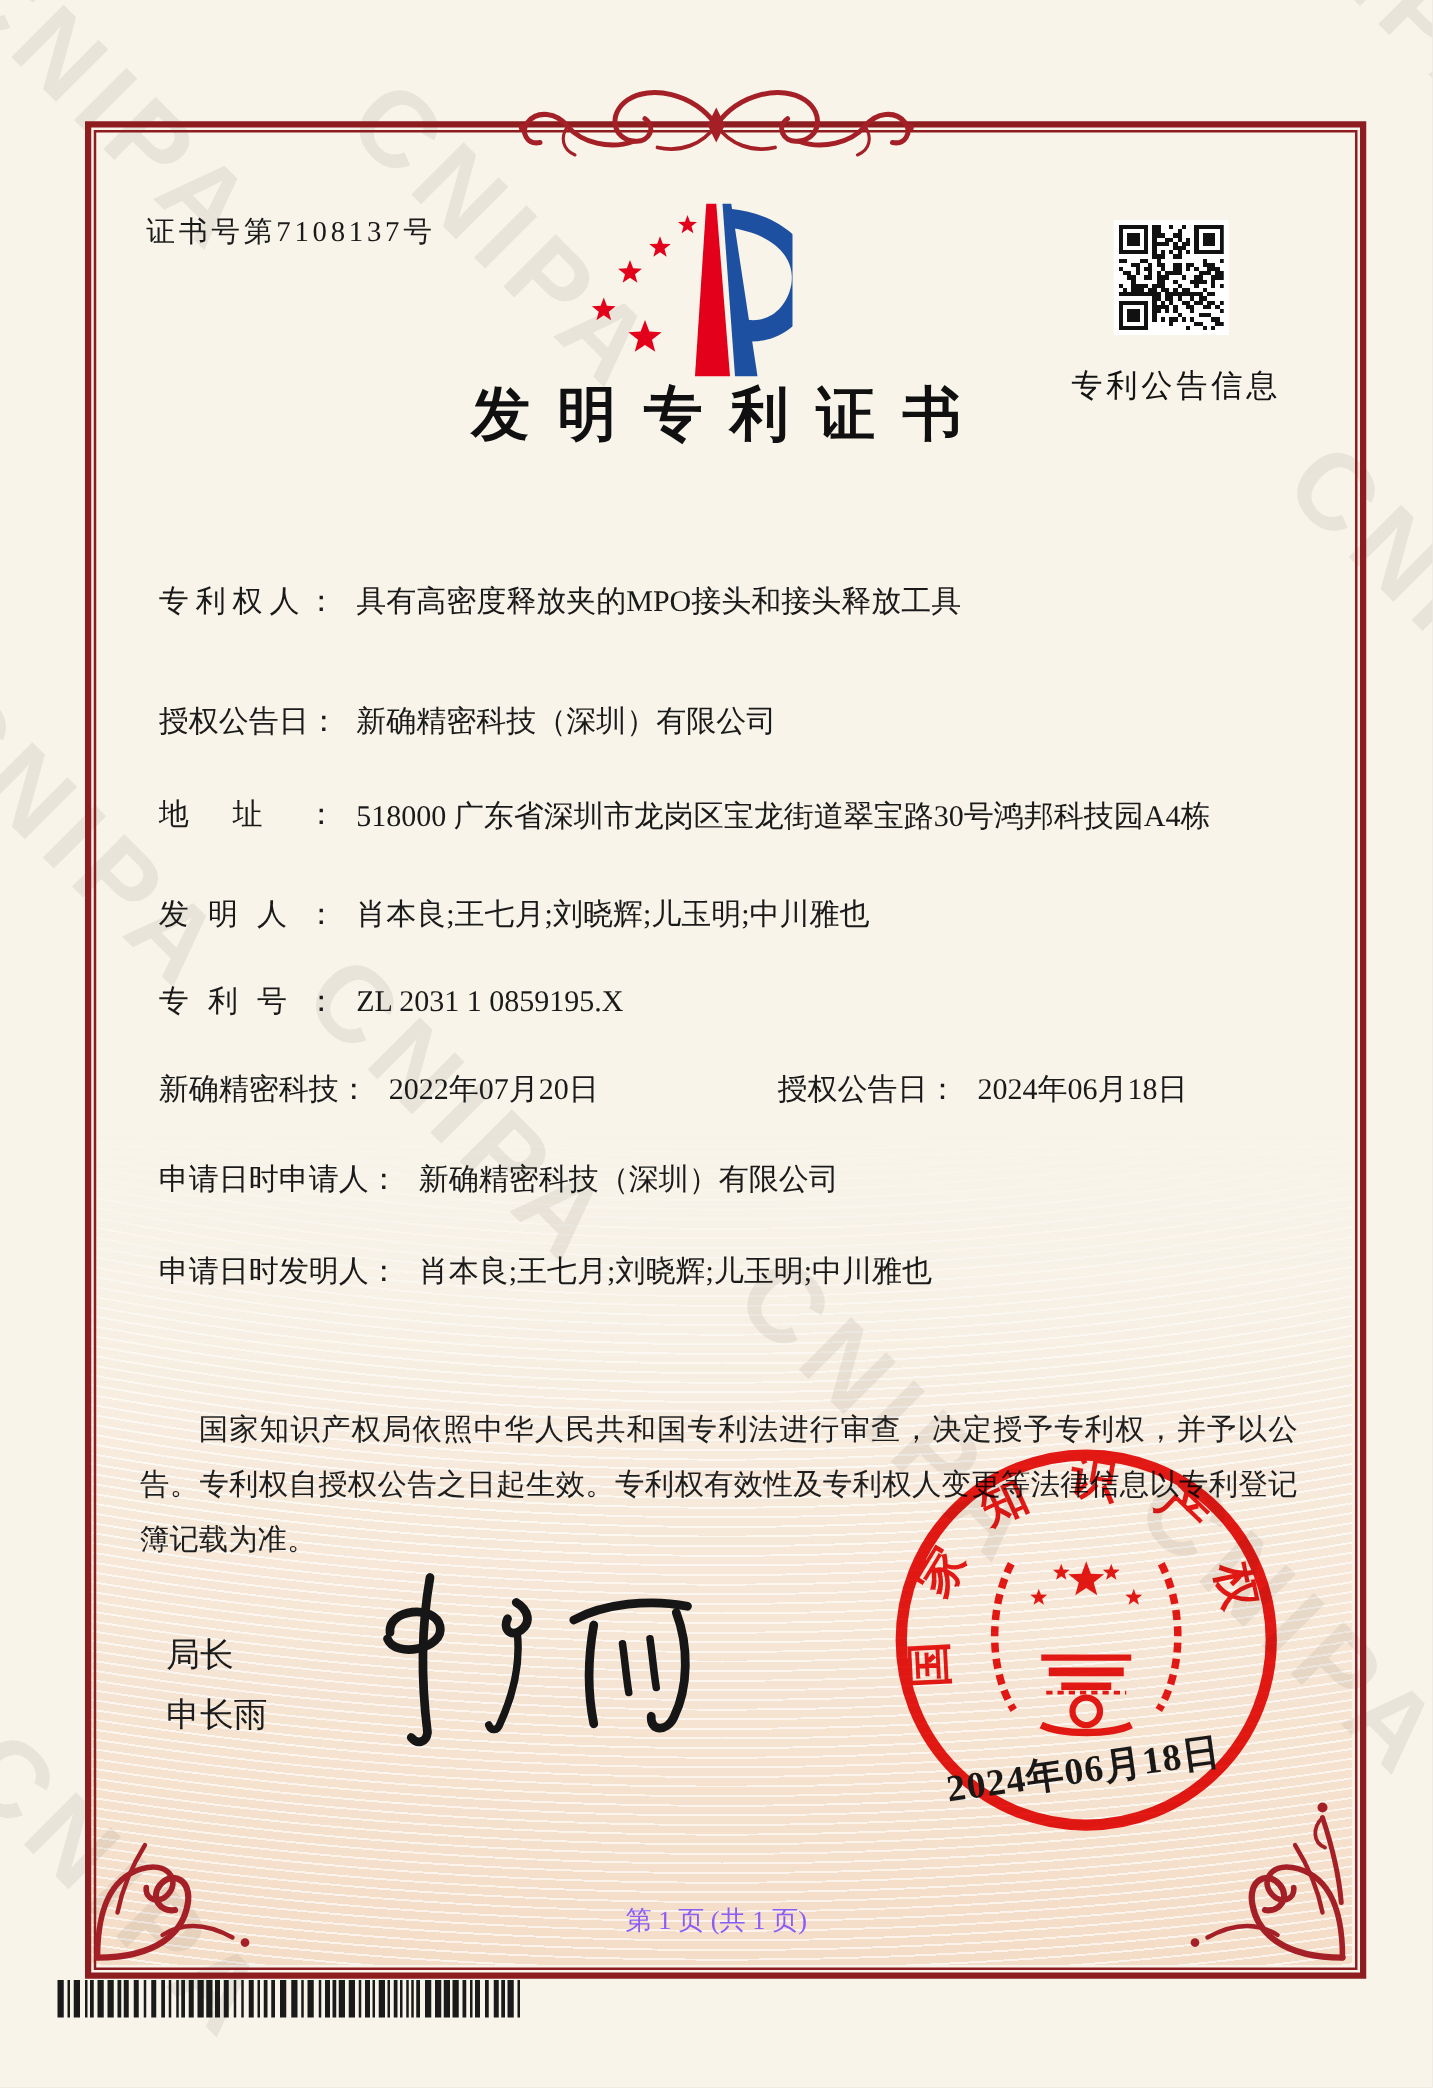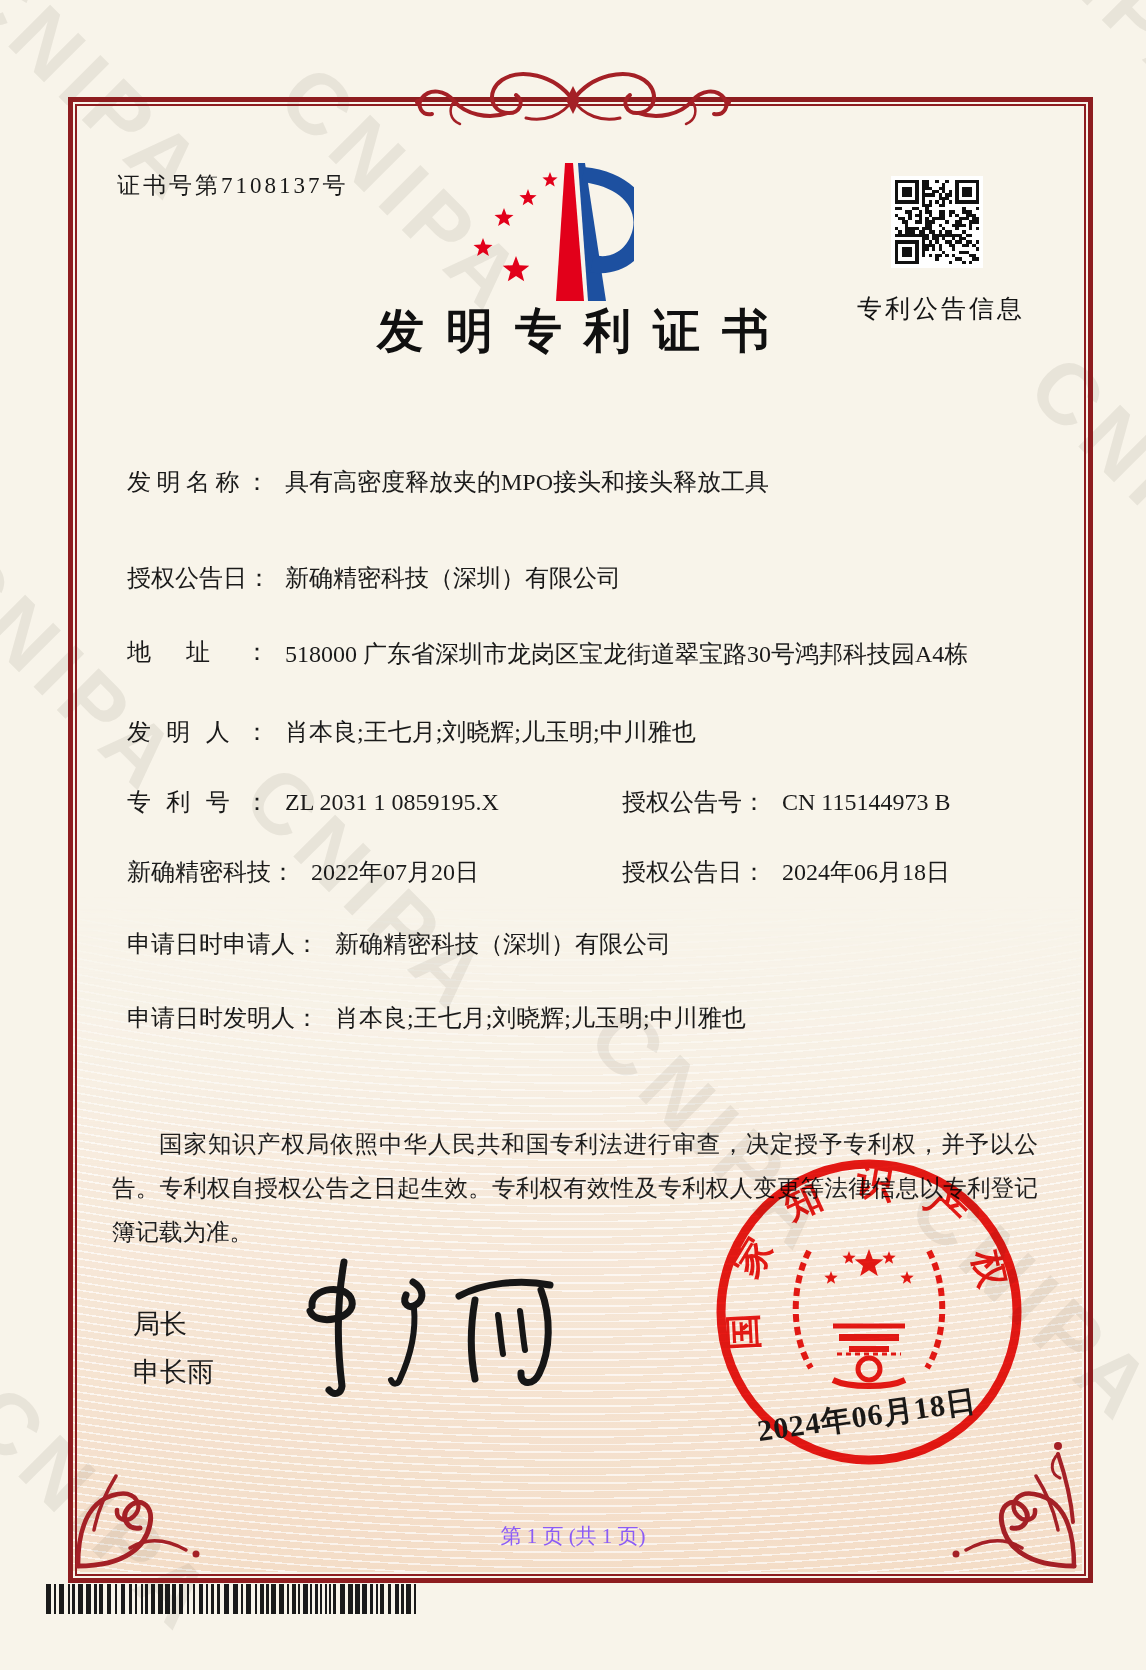--- a/index.html
+++ b/index.html
@@ -145,34 +145,33 @@
   <div class="qr">
     <svg viewBox="0 0 25 25" shape-rendering="crispEdges">
       <path id="qr-path" fill="#111" fill-rule="evenodd" d="M0,0h7v7h-7zM1,1v5h5v-5zM2,2h3v3h-3zM18,0h7v7h-7zM19,1v5h5v-5zM20,2h3v3h-3zM0,18h7v7h-7zM1,19v5h5v-5zM2,20h3v3h-3zM8,0h1v1h-1zM9,0h1v1h-1zM12,0h1v1h-1zM15,0h1v1h-1zM8,1h1v1h-1zM9,1h1v1h-1zM14,1h1v1h-1zM8,2h1v1h-1zM9,2h1v1h-1zM10,2h1v1h-1zM13,2h1v1h-1zM14,2h1v1h-1zM8,3h1v1h-1zM11,3h1v1h-1zM12,3h1v1h-1zM14,3h1v1h-1zM16,3h1v1h-1zM8,4h1v1h-1zM9,4h1v1h-1zM10,4h1v1h-1zM11,4h1v1h-1zM13,4h1v1h-1zM15,4h1v1h-1zM16,4h1v1h-1zM8,5h1v1h-1zM13,5h1v1h-1zM14,5h1v1h-1zM15,5h1v1h-1zM8,6h1v1h-1zM10,6h1v1h-1zM12,6h1v1h-1zM14,6h1v1h-1zM16,6h1v1h-1zM8,7h1v1h-1zM9,7h1v1h-1zM10,7h1v1h-1zM13,7h1v1h-1zM14,7h1v1h-1zM0,8h1v1h-1zM1,8h1v1h-1zM5,8h1v1h-1zM6,8h1v1h-1zM9,8h1v1h-1zM20,8h1v1h-1zM24,8h1v1h-1zM3,9h1v1h-1zM4,9h1v1h-1zM7,9h1v1h-1zM9,9h1v1h-1zM10,9h1v1h-1zM13,9h1v1h-1zM14,9h1v1h-1zM16,9h1v1h-1zM17,9h1v1h-1zM20,9h1v1h-1zM21,9h1v1h-1zM22,9h1v1h-1zM0,10h1v1h-1zM4,10h1v1h-1zM6,10h1v1h-1zM7,10h1v1h-1zM10,10h1v1h-1zM13,10h1v1h-1zM14,10h1v1h-1zM16,10h1v1h-1zM18,10h1v1h-1zM21,10h1v1h-1zM22,10h1v1h-1zM23,10h1v1h-1zM1,11h1v1h-1zM2,11h1v1h-1zM4,11h1v1h-1zM7,11h1v1h-1zM9,11h1v1h-1zM11,11h1v1h-1zM12,11h1v1h-1zM13,11h1v1h-1zM14,11h1v1h-1zM19,11h1v1h-1zM20,11h1v1h-1zM21,11h1v1h-1zM23,11h1v1h-1zM24,11h1v1h-1zM2,12h1v1h-1zM3,12h1v1h-1zM6,12h1v1h-1zM7,12h1v1h-1zM9,12h1v1h-1zM10,12h1v1h-1zM11,12h1v1h-1zM15,12h1v1h-1zM18,12h1v1h-1zM19,12h1v1h-1zM22,12h1v1h-1zM23,12h1v1h-1zM24,12h1v1h-1zM3,13h1v1h-1zM9,13h1v1h-1zM10,13h1v1h-1zM13,13h1v1h-1zM17,13h1v1h-1zM18,13h1v1h-1zM19,13h1v1h-1zM20,13h1v1h-1zM22,13h1v1h-1zM0,14h1v1h-1zM3,14h1v1h-1zM4,14h1v1h-1zM5,14h1v1h-1zM6,14h1v1h-1zM8,14h1v1h-1zM9,14h1v1h-1zM10,14h1v1h-1zM14,14h1v1h-1zM18,14h1v1h-1zM22,14h1v1h-1zM24,14h1v1h-1zM1,15h1v1h-1zM3,15h1v1h-1zM4,15h1v1h-1zM5,15h1v1h-1zM7,15h1v1h-1zM8,15h1v1h-1zM10,15h1v1h-1zM11,15h1v1h-1zM13,15h1v1h-1zM15,15h1v1h-1zM16,15h1v1h-1zM20,15h1v1h-1zM0,16h1v1h-1zM1,16h1v1h-1zM2,16h1v1h-1zM3,16h1v1h-1zM4,16h1v1h-1zM5,16h1v1h-1zM6,16h1v1h-1zM7,16h1v1h-1zM8,16h1v1h-1zM9,16h1v1h-1zM11,16h1v1h-1zM12,16h1v1h-1zM13,16h1v1h-1zM14,16h1v1h-1zM15,16h1v1h-1zM16,16h1v1h-1zM17,16h1v1h-1zM18,16h1v1h-1zM19,16h1v1h-1zM21,16h1v1h-1zM22,16h1v1h-1zM8,17h1v1h-1zM9,17h1v1h-1zM11,17h1v1h-1zM12,17h1v1h-1zM14,17h1v1h-1zM17,17h1v1h-1zM19,17h1v1h-1zM20,17h1v1h-1zM8,18h1v1h-1zM10,18h1v1h-1zM12,18h1v1h-1zM15,18h1v1h-1zM16,18h1v1h-1zM18,18h1v1h-1zM19,18h1v1h-1zM21,18h1v1h-1zM22,18h1v1h-1zM24,18h1v1h-1zM8,19h1v1h-1zM9,19h1v1h-1zM10,19h1v1h-1zM11,19h1v1h-1zM13,19h1v1h-1zM16,19h1v1h-1zM17,19h1v1h-1zM20,19h1v1h-1zM21,19h1v1h-1zM23,19h1v1h-1zM8,20h1v1h-1zM9,20h1v1h-1zM11,20h1v1h-1zM13,20h1v1h-1zM17,20h1v1h-1zM24,20h1v1h-1zM8,21h1v1h-1zM14,21h1v1h-1zM19,21h1v1h-1zM20,21h1v1h-1zM21,21h1v1h-1zM8,22h1v1h-1zM10,22h1v1h-1zM12,22h1v1h-1zM13,22h1v1h-1zM15,22h1v1h-1zM17,22h1v1h-1zM22,22h1v1h-1zM23,22h1v1h-1zM12,23h1v1h-1zM18,23h1v1h-1zM19,23h1v1h-1zM23,23h1v1h-1zM24,23h1v1h-1zM16,24h1v1h-1zM20,24h1v1h-1zM22,24h1v1h-1z"></path>
     </svg>
   </div>
   <div class="qr-label">专利公告信息</div>
 
   <div class="title">发明专利证书</div>
 
   <div class="row r1">
-    <span class="lbl-j">发明名称：</span><span class="val">具有高密度释放夹的MPO接头和接头释放工具</span>
+    <span class="lbl-j">专利权人：</span><span class="val">具有高密度释放夹的MPO接头和接头释放工具</span>
   </div>
   <div class="row r2">
     <span class="lbl-j">授权公告日：</span><span class="val">新确精密科技（深圳）有限公司</span>
   </div>
   <div class="row r3">
     <span class="lbl-j">地址：</span><span class="val val-wrap">518000 广东省深圳市龙岗区宝龙街道翠宝路30号鸿邦科技园A4栋</span>
   </div>
   <div class="row r4">
     <span class="lbl-j">发明人：</span><span class="val">肖本良;王七月;刘晓辉;儿玉明;中川雅也</span>
   </div>
   <div class="row r5">
     <span class="lbl-j">专利号：</span><span class="val">ZL 2031 1 0859195.X</span>
-    <span class="cell2"><span class="lbl">授权公告号：</span><span class="val">CN 115144973 B</span></span>
   </div>
   <div class="row r6">
     <span class="lbl">新确精密科技：</span><span class="val">2022年07月20日</span>
     <span class="cell2"><span class="lbl">授权公告日：</span><span class="val">2024年06月18日</span></span>
   </div>
   <div class="row r7">
     <span class="lbl">申请日时申请人：</span><span class="val">新确精密科技（深圳）有限公司</span>
   </div>
   <div class="row r8">
     <span class="lbl">申请日时发明人：</span><span class="val">肖本良;王七月;刘晓辉;儿玉明;中川雅也</span>

